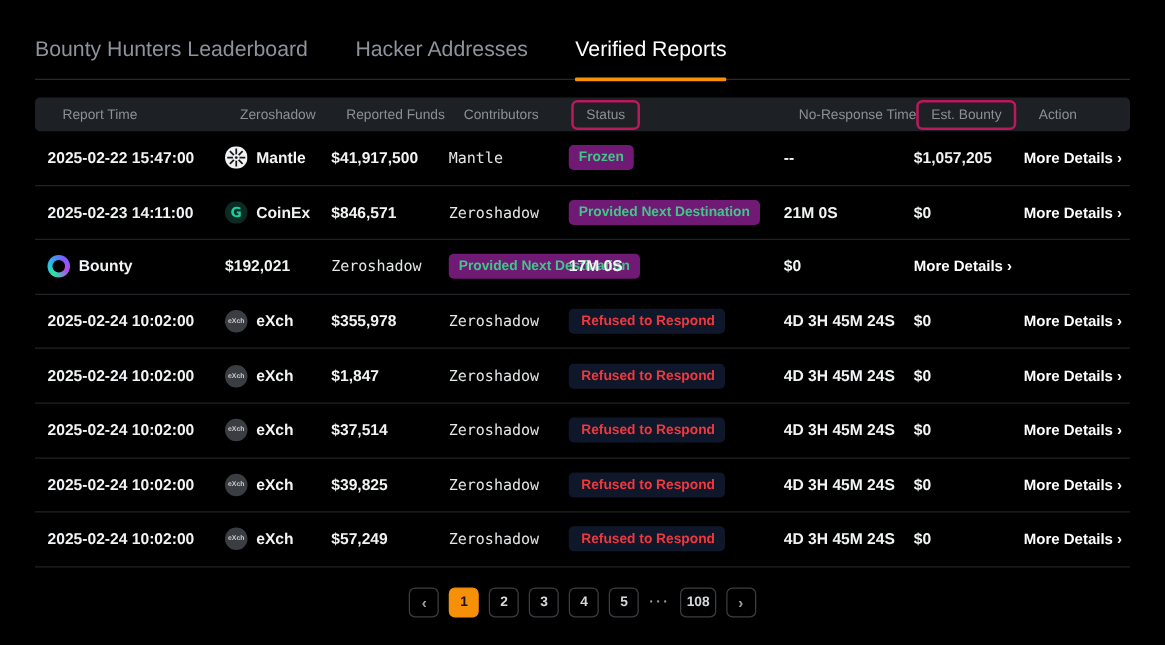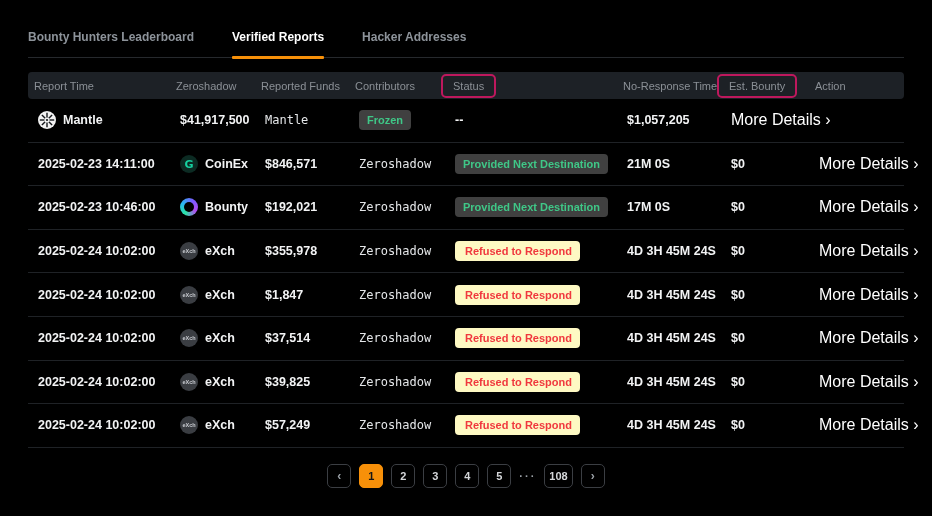--- a/index.html
+++ b/index.html
@@ -1,39 +1,39 @@
 <!DOCTYPE html>
 <html><head>
 <meta charset="utf-8">
 <style>
   html,body{margin:0;padding:0;background:#000;width:932px;height:516px;overflow:hidden;
     font-family:"Liberation Sans","DejaVu Sans",sans-serif;-webkit-font-smoothing:antialiased;}
   .page{position:relative;width:932px;height:516px;background:#000;}
 
   
   .tabs{display:flex;gap:38px;margin:30px 28px 0;border-bottom:1px solid #26292d;padding-bottom:13px;}
-  .tab{font-size:12px;font-weight:700;color:#8d939a;position:relative;cursor:pointer;white-space:nowrap;}
+  .tab{font-size:17px;font-weight:400;color:#8d939a;position:relative;cursor:pointer;white-space:nowrap;}
   .tab.active{color:#fff;}
   .tab.active::after{content:"";position:absolute;left:0;right:0;bottom:-15px;height:3px;background:#f79009;border-radius:1px;}
 
   
   .table{margin:14px 28px 0;width:876px;}
   .thead{display:grid;grid-template-columns:142px 85px 94px 96px 172px 104px 88px 1fr;
-    align-items:center;height:27px;background:#1d2126;border-radius:4px;padding-left:6px;box-sizing:border-box;}
+    align-items:center;height:27px;background:#1d2126;border-radius:4px;padding-left:22px;box-sizing:border-box;}
   .th{font-size:11px;color:#8b9096;font-weight:400;overflow:visible;white-space:nowrap;}
   .th .hl{display:inline-block;border:2px solid #be185d;border-radius:5px;padding:4px 10px;margin:-4px -10px;}
   .row{display:grid;grid-template-columns:142px 85px 94px 96px 172px 104px 88px 1fr;
     align-items:center;height:43.6px;border-bottom:1px solid #1f2226;padding-left:10px;box-sizing:border-box;}
   .cell{font-size:12.5px;color:#f2f3f4;font-weight:700;white-space:nowrap;}
   .cell.contrib{font-family:"DejaVu Sans Mono","Liberation Mono",monospace;font-weight:400;font-size:12px;color:#e4e6e8;}
   .dest{display:flex;align-items:center;gap:7px;}
   .badge{display:inline-block;font-size:11px;font-weight:700;padding:4px 8px;border-radius:4px;}
-  .badge.green{color:#3fc787;background:#404040;text-align:center;}
-  .badge.red{color:#f0383e;background:#fef9c3;padding-left:10px;}
-  .action{font-size:16px;font-weight:400;color:#fff;cursor:pointer;}
+  .badge.green{color:#3fc787;background:#701a75;text-align:center;}
+  .badge.red{color:#f0383e;background:#0f172a;padding-left:10px;}
+  .action{font-size:12px;font-weight:700;color:#fff;cursor:pointer;}
 
   
   .icn{width:18px;height:18px;flex:0 0 18px;display:flex;align-items:center;justify-content:center;border-radius:50%;}
   .icn svg{display:block;}
   .icn.circlelogo{background:conic-gradient(from 210deg,#2ae5a5,#28b6f2,#7a5cff,#b44cf0,#2ae5a5);position:relative;}
   .icn.circlelogo::after{content:"";position:absolute;inset:4px;background:#000;border-radius:50%;}
   .icn.exch{background:#3a3d42;font-size:5.5px;color:#c9ccd1;font-weight:700;letter-spacing:0;}
 
   
   .pagination{display:flex;justify-content:center;align-items:center;gap:8px;margin-top:16px;}
@@ -44,37 +44,38 @@
   .pbtn.chev{color:#9aa0a6;font-size:12px;}
   .pellipsis{color:#9aa0a6;font-size:11px;letter-spacing:2px;font-weight:700;}
 </style>
 </head>
 <body>
 
 <div class="page">
 
   <div class="tabs">
     <div class="tab">Bounty Hunters Leaderboard</div>
+    <div class="tab">Hacker Addresses</div>
     <div class="tab active">Verified Reports</div>
-    <div class="tab">Hacker Addresses</div>
   </div>
 
   <div class="table">
     <div class="thead" id="thead">
         <div class="th"><span>Report Time</span></div>
         <div class="th"><span>Zeroshadow</span></div>
         <div class="th"><span>Reported Funds</span></div>
         <div class="th"><span>Contributors</span></div>
         <div class="th"><span class="hl">Status</span></div>
         <div class="th"><span>No-Response Time</span></div>
         <div class="th"><span class="hl">Est. Bounty</span></div>
         <div class="th"><span>Action</span></div>
       </div>
     <div id="tbody">
         <div class="row">
+          <div class="cell">2025-02-22 15:47:00</div>
           <div class="cell dest">
             <span class="icn">
               <svg viewBox="0 0 18 18" width="18" height="18">
                 <circle cx="9" cy="9" r="9" fill="#f2f2f2"></circle>
                 <g stroke="#15181b" stroke-width="1.4">
                   <line x1="9" y1="1.8" x2="9" y2="16.2"></line>
                   <line x1="1.8" y1="9" x2="16.2" y2="9"></line>
                   <line x1="3.9" y1="3.9" x2="14.1" y2="14.1"></line>
                   <line x1="14.1" y1="3.9" x2="3.9" y2="14.1"></line>
                 </g>
@@ -103,21 +104,20 @@
             <span>CoinEx</span>
           </div>
           <div class="cell">$846,571</div>
           <div class="cell contrib">Zeroshadow</div>
           <div class="cell"><span class="badge green">Provided Next Destination</span></div>
           <div class="cell">21M 0S</div>
           <div class="cell">$0</div>
           <div class="cell action">More Details ›</div>
         </div>
         <div class="row">
-          <div class="cell">2025-02-23 10:46:00</div>
           <div class="cell dest">
             <span class="icn circlelogo"></span>
             <span>Bounty</span>
           </div>
           <div class="cell">$192,021</div>
           <div class="cell contrib">Zeroshadow</div>
           <div class="cell"><span class="badge green">Provided Next Destination</span></div>
           <div class="cell">17M 0S</div>
           <div class="cell">$0</div>
           <div class="cell action">More Details ›</div>

